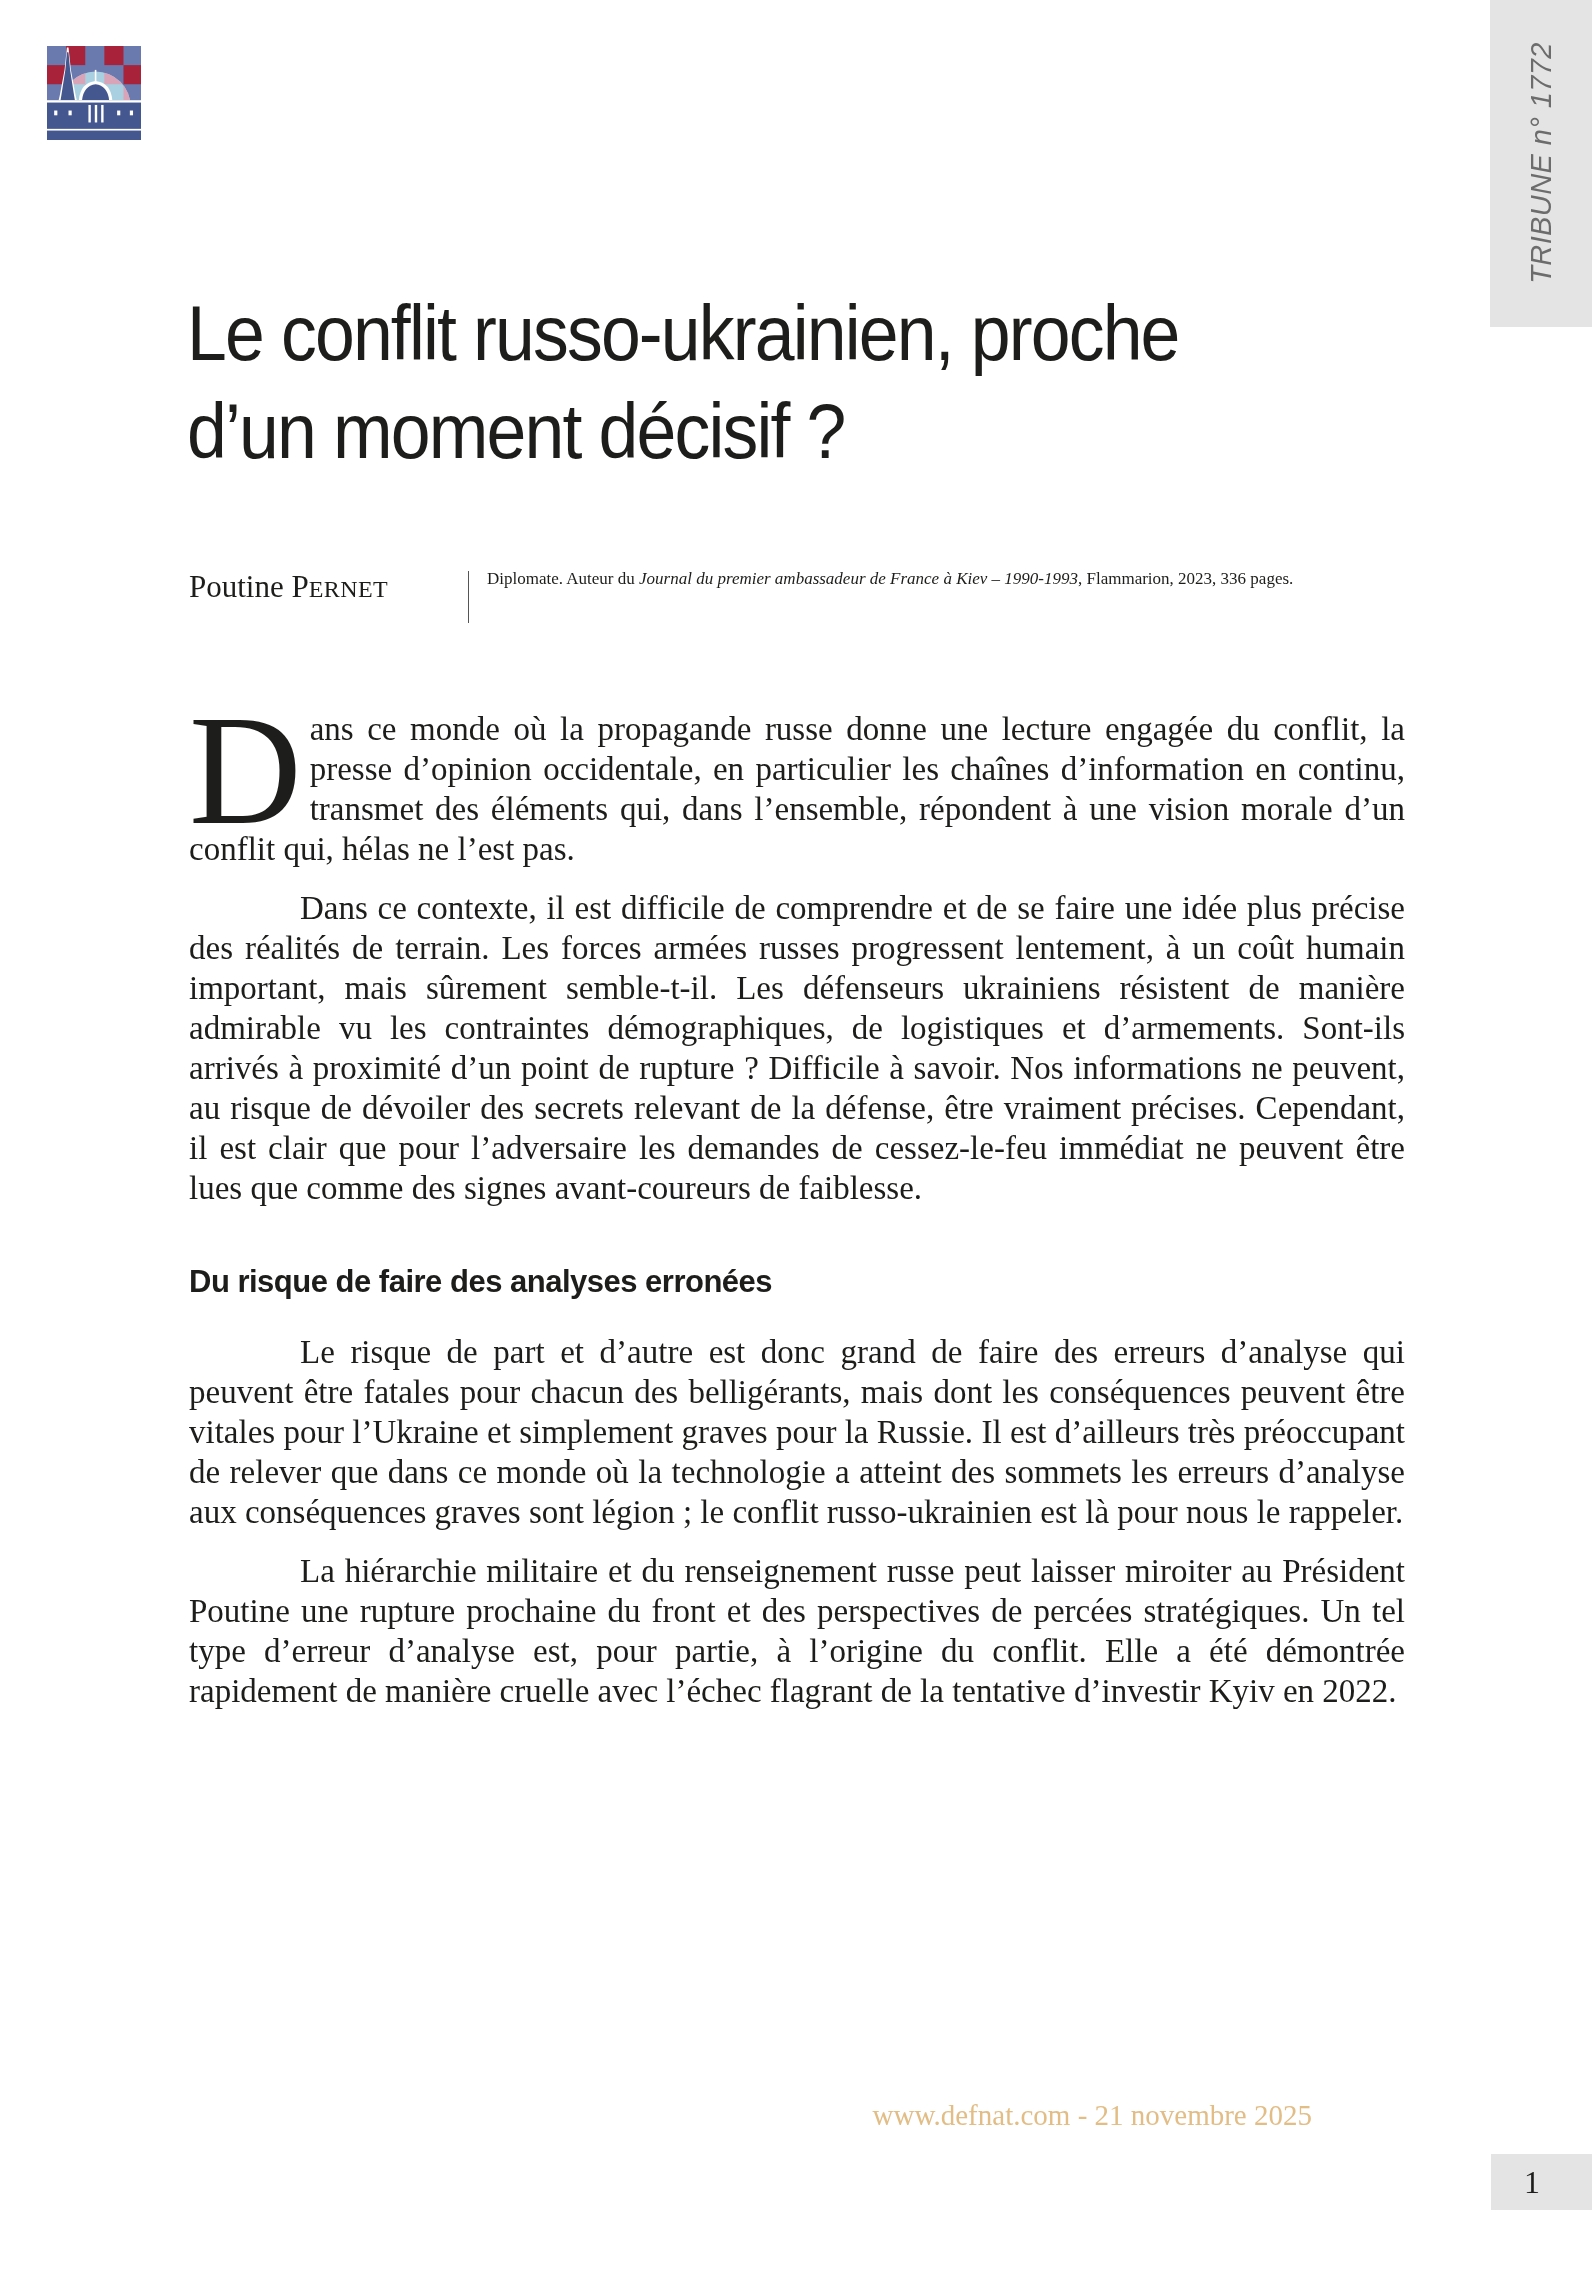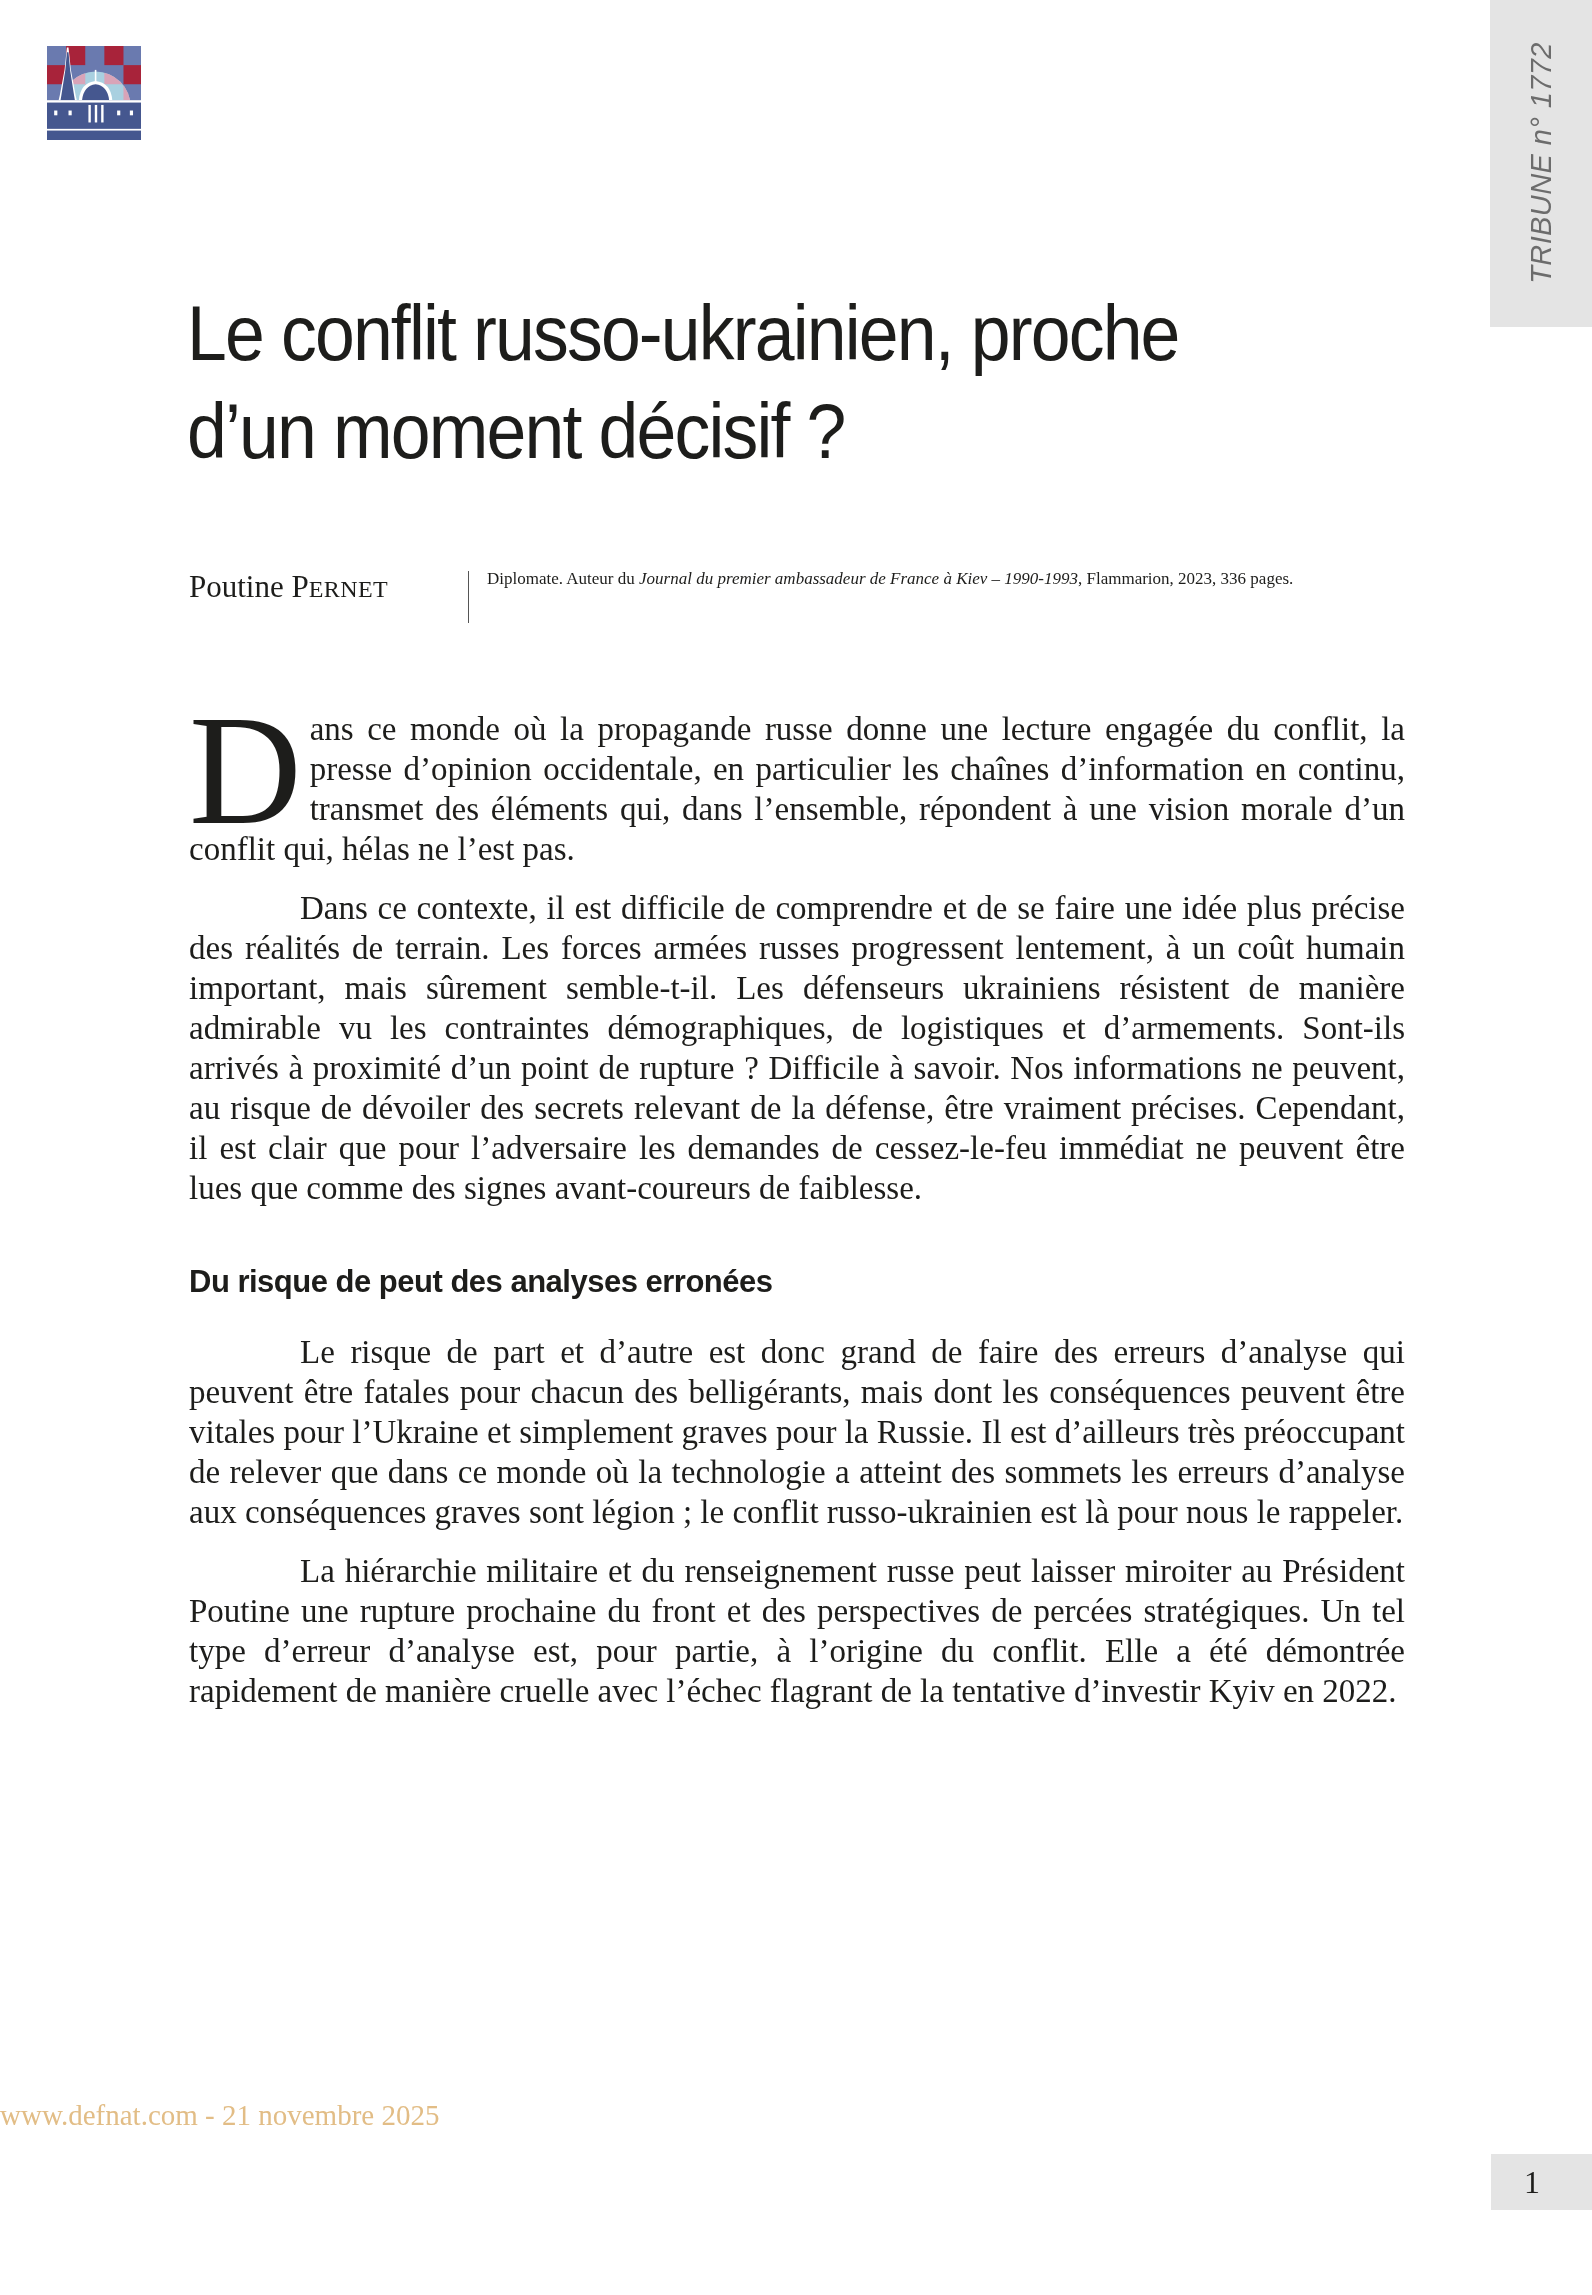--- a/index.html
+++ b/index.html
@@ -49,22 +49,22 @@
     .dropcap {
       float: left; font-size: 156px; line-height: 119px; height: 111px;
       margin: 1.6px 8px 0 0; padding: 0; color: #1d1d1b;
     }
     .heading {
       font-family: "Liberation Sans", "DejaVu Sans", sans-serif; font-weight: bold;
       font-size: 31px; line-height: 40px; margin: 54px 0 30px 0; color: #1d1d1b;
       letter-spacing: -0.5px;
     }
     .footer {
-      position: absolute; left: 0; width: 1292px; top: 2095px; text-align: left;
-      font-size: 29px; color: #e2bd86; line-height: 40px;
+      position: absolute; left: 0; width: 1292px; top: 2095px; text-align: right;
+      font-size: 29px; color: #e2bd86; line-height: 40px; padding-left: 20px;
     }
     .page-num-box {
       position: absolute; left: 1491px; top: 2154px; width: 102px; height: 56px;
       background: #e4e4e4;
     }
     .page-num {
       position: absolute; left: 33px; top: 9.5px; font-size: 32px; line-height: 36px; color: #1d1d1b;
     }
   </style>
 </head>
@@ -131,21 +131,21 @@
   <div class="author-bio">
     <span>Diplomate. Auteur du </span><i>Journal du premier ambassadeur de France à Kiev – 1990-1993</i><span>, Flammarion, 2023, 336 pages.</span>
   </div>
 </div>
 
 <div class="body">
   <p class="para"><span class="dropcap">D</span><span>ans ce monde où la propagande russe donne une lecture engagée du conflit, la presse d’opinion occidentale, en particulier les chaînes d’information en continu, transmet des éléments qui, dans l’ensemble, répondent à une vision morale d’un conflit qui, hélas ne l’est pas.</span></p>
 
   <p class="para indent">Dans ce contexte, il est difficile de comprendre et de se faire une idée plus précise des réalités de terrain. Les forces armées russes progressent lentement, à un coût humain important, mais sûrement semble-t-il. Les défenseurs ukrainiens résistent de manière admirable vu les contraintes démographiques, de logistiques et d’armements. Sont-ils arrivés à proximité d’un point de rupture ? Difficile à savoir. Nos informations ne peuvent, au risque de dévoiler des secrets relevant de la défense, être vraiment précises. Cependant, il est clair que pour l’adversaire les demandes de cessez-le-feu immédiat ne peuvent être lues que comme des signes avant-coureurs de faiblesse.</p>
 
-  <h2 class="heading">Du risque de peut des analyses erronées</h2>
+  <h2 class="heading">Du risque de faire des analyses erronées</h2>
 
   <p class="para indent">Le risque de part et d’autre est donc grand de faire des erreurs d’analyse qui peuvent être fatales pour chacun des belligérants, mais dont les conséquences peu­vent être vitales pour l’Ukraine et simplement graves pour la Russie. Il est d’ailleurs très préoccupant de relever que dans ce monde où la technologie a atteint des som­mets les erreurs d’analyse aux conséquences graves sont légion ; le conflit russo-ukrainien est là pour nous le rappeler.</p>
 
   <p class="para indent">La hiérarchie militaire et du renseignement russe peut laisser miroiter au Président Poutine une rupture prochaine du front et des perspectives de percées stratégiques. Un tel type d’erreur d’analyse est, pour partie, à l’origine du conflit. Elle a été démontrée rapidement de manière cruelle avec l’échec flagrant de la ten­tative d’investir Kyiv en 2022.</p>
 
 </div>
 
 <div class="footer">www.defnat.com - 21 novembre 2025</div>
 
 <div class="page-num-box">

